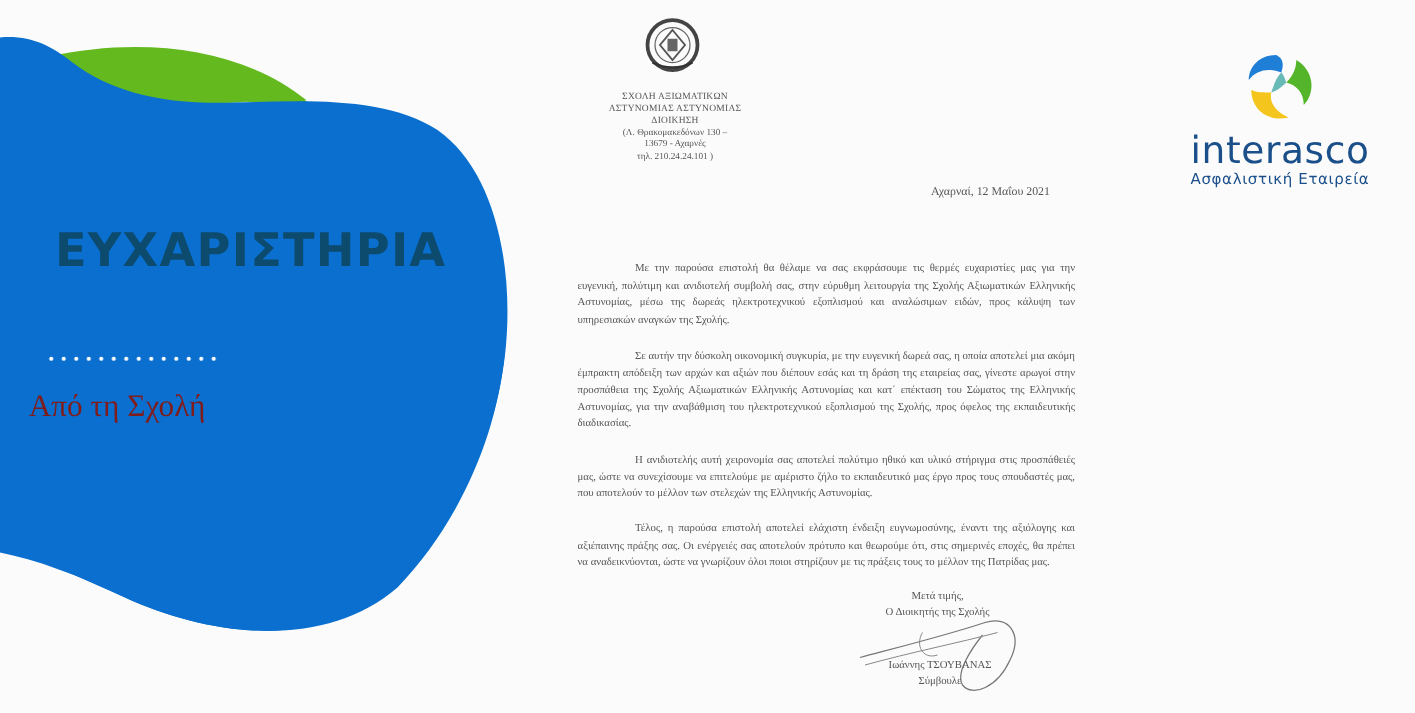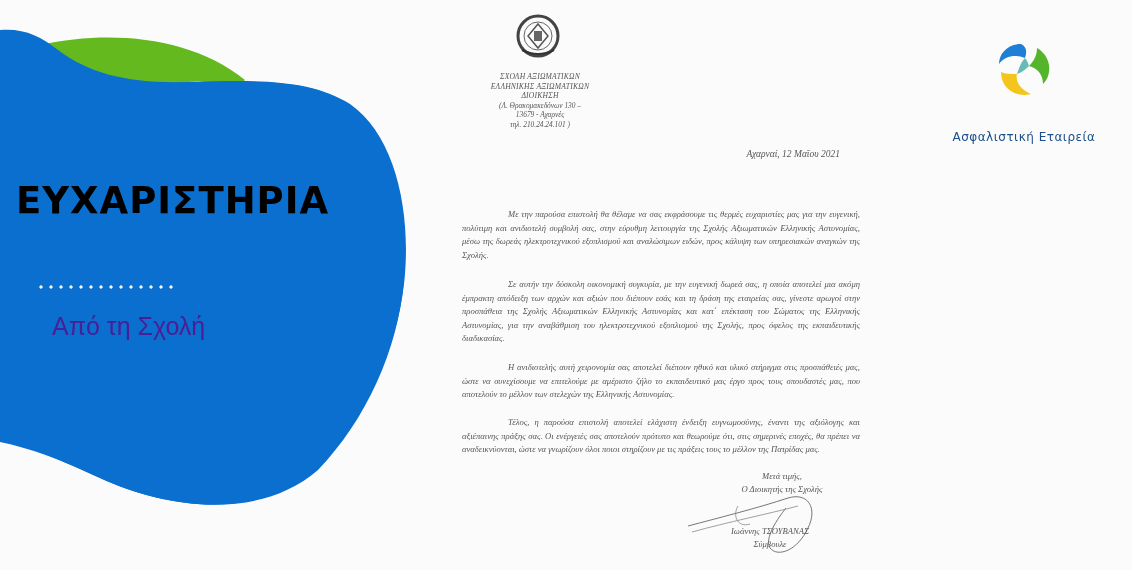--- a/index.html
+++ b/index.html
@@ -3,67 +3,67 @@
   <meta charset="utf-8">
   <style>
     html, body { margin: 0; padding: 0; }
     body {
       width: 1132px; height: 570px; overflow: hidden;
       background: #fbfbfb; position: relative;
       font-family: "Liberation Sans", sans-serif;
     }
     .blob { position: absolute; left: 0; top: 0; width: 440px; height: 570px; }
     .headline {
-      position: absolute; left: 16px; top: 182px;
-      color: #000000; font-family: "DejaVu Sans", sans-serif; font-weight: bold;
+      position: absolute; left: 44px; top: 182px;
+      color: #0c4a6e; font-family: "DejaVu Sans", sans-serif; font-weight: bold;
       font-size: 37px; line-height: 38px; letter-spacing: 1px;
     }
     .dots {
       position: absolute; left: 36px; top: 284px; width: 142px; height: 6px;
       background-image: radial-gradient(circle, #ffffff 1.4px, transparent 1.8px);
       background-size: 10px 6px; background-repeat: repeat-x;
     }
     .subtitle {
-      position: absolute; left: 52px; top: 308px;
-      color: #4c1d95; font-family: Liberation Sans, sans-serif;
+      position: absolute; left: 23px; top: 308px;
+      color: #7f1d1d; font-family: Liberation Serif, serif;
       font-size: 25px; line-height: 36px; font-weight: normal;
     }
     .logo { position: absolute; left: 940px; top: 38px; width: 168px; text-align: center; }
     .logo svg { display: block; margin: 0 auto; }
     .logo-name {
       color: #1a4f8a; font-family: "DejaVu Sans", sans-serif;
       font-size: 30px; line-height: 30px; margin-top: 4px; letter-spacing: 0.5px;
     }
     .logo-tag {
       color: #1a4f8a; font-family: "DejaVu Sans", sans-serif;
-      font-size: 12px; line-height: 14px; letter-spacing: 0.5px; margin-top: 28px;
+      font-size: 12px; line-height: 14px; letter-spacing: 0.5px;
     }
     .letter {
       position: absolute; left: 430px; top: 0; width: 420px; height: 492px;
-      font-family: "Liberation Serif", serif; font-style: italic; color: #4a4a4a;
+      font-family: "Liberation Serif", serif; color: #4a4a4a;
     }
     .emblem { position: absolute; left: 86px; top: 14px; }
     .sender {
       position: absolute; left: 20px; top: 72px; width: 180px; text-align: center;
       font-size: 7.4px; line-height: 9.5px; color: #555;
     }
     .sender .org { font-size: 7.6px; letter-spacing: 0.2px; }
     .date { position: absolute; right: 10px; top: 149px; font-size: 9.5px; color: #555; }
     .salutation { position: absolute; left: 48px; top: 183px; font-size: 8.8px; color: #555; }
     .para {
       position: absolute; left: 20px; width: 398px; margin: 12px;
       font-size: 8.6px; line-height: 13.6px; text-align: justify; text-indent: 46px; color: #555;
     }
     .closing {
-      position: absolute; left: 282px; top: 470px; width: 140px; text-align: center;
+      position: absolute; left: 250px; top: 470px; width: 140px; text-align: center;
       font-size: 8.6px; line-height: 13px; color: #555;
     }
     .signature { position: absolute; left: 248px; top: 488px; }
     .signer {
-      position: absolute; left: 270px; top: 525px; width: 140px; text-align: center;
+      position: absolute; left: 252px; top: 525px; width: 140px; text-align: center;
       font-size: 8.6px; line-height: 13px; color: #555;
     }
   </style>
 </head>
 <body>
 
 <svg class="blob" viewBox="0 0 440 570" xmlns="http://www.w3.org/2000/svg">
   <path d="M40 48 C 120 36, 200 50, 250 84 L 236 86 C 160 76, 90 72, 40 48 Z" fill="#63b91e"></path>
   <path d="M0 32 C 20 30, 34 36, 46 44 C 80 66, 120 80, 180 82 C 240 84, 300 76, 340 100 C 390 132, 410 210, 404 280 C 398 350, 366 420, 318 470 C 260 520, 170 510, 100 478 C 60 460, 30 446, 0 440 Z" fill="#0a6fce"></path>
   <path d="M40 45 C 110 30, 190 36, 245 80 C 200 80, 170 84, 150 84 C 110 82, 70 66, 40 45 Z" fill="#63b91e"></path>
@@ -78,46 +78,47 @@
   <div>Από τη Σχολή</div>
 </div>
 
 <div class="logo">
   <svg width="74" height="64" viewBox="0 0 74 64" xmlns="http://www.w3.org/2000/svg">
     <path d="M34 6 C 20 6, 12 16, 12 26 C 18 18, 28 16, 38 20 C 40 14, 40 9, 34 6 Z" fill="#1f7fd6"></path>
     <path d="M50 10 C 64 18, 66 36, 56 46 C 56 36, 50 30, 42 28 C 48 22, 50 16, 50 10 Z" fill="#55b52a"></path>
     <path d="M14 34 C 14 50, 28 60, 44 56 C 34 52, 28 44, 30 36 C 24 36, 18 36, 14 34 Z" fill="#f4c51c"></path>
     <path d="M38 20 C 34 24, 32 30, 30 36 C 36 34, 40 30, 42 28 C 41 25, 40 22, 38 20 Z" fill="#2a9e9a" opacity="0.7"></path>
   </svg>
+  <div class="logo-name">interasco</div>
   <div class="logo-tag">Ασφαλιστική Εταιρεία</div>
 </div>
 
 <div class="letter">
   <svg class="emblem" width="44" height="44" viewBox="0 0 44 44" xmlns="http://www.w3.org/2000/svg">
     <circle cx="22" cy="22" r="20" fill="none" stroke="#444" stroke-width="3"></circle>
     <circle cx="22" cy="22" r="14" fill="none" stroke="#666" stroke-width="1"></circle>
     <path d="M22 10 L 32 22 L 22 34 L 12 22 Z" fill="none" stroke="#555" stroke-width="1.5"></path>
     <rect x="18" y="17" width="8" height="10" fill="#666"></rect>
     <path d="M6 36 Q 22 44 38 36" fill="none" stroke="#333" stroke-width="2"></path>
   </svg>
 
   <div class="sender">
     <div class="org">ΣΧΟΛΗ ΑΞΙΩΜΑΤΙΚΩΝ</div>
-    <div class="org">ΕΛΛΗΝΙΚΗΣ ΑΞΙΩΜΑΤΙΚΩΝ</div>
+    <div class="org">ΑΣΤΥΝΟΜΙΑΣ ΑΣΤΥΝΟΜΙΑΣ</div>
     <div class="org">ΔΙΟΙΚΗΣΗ</div>
     <div>(Λ. Θρακομακεδόνων 130 –</div>
     <div>13679 - Αχαρνές</div>
     <div>τηλ. 210.24.24.101 )</div>
   </div>
 
   <div class="date">Αχαρναί, 12 Μαΐου 2021</div>
 
   <p class="para" style="top:196px">Με την παρούσα επιστολή θα θέλαμε να σας εκφράσουμε τις θερμές ευχαριστίες μας για την ευγενική, πολύτιμη και ανιδιοτελή συμβολή σας, στην εύρυθμη λειτουργία της Σχολής Αξιωματικών Ελληνικής Αστυνομίας, μέσω της δωρεάς ηλεκτροτεχνικού εξοπλισμού και αναλώσιμων ειδών, προς κάλυψη των υπηρεσιακών αναγκών της Σχολής.</p>
   <p class="para" style="top:266px">Σε αυτήν την δύσκολη οικονομική συγκυρία, με την ευγενική δωρεά σας, η οποία αποτελεί μια ακόμη έμπρακτη απόδειξη των αρχών και αξιών που διέπουν εσάς και τη δράση της εταιρείας σας, γίνεστε αρωγοί στην προσπάθεια της Σχολής Αξιωματικών Ελληνικής Αστυνομίας και κατ΄ επέκταση του Σώματος της Ελληνικής Αστυνομίας, για την αναβάθμιση του ηλεκτροτεχνικού εξοπλισμού της Σχολής, προς όφελος της εκπαιδευτικής διαδικασίας.</p>
-  <p class="para" style="top:349px">Η ανιδιοτελής αυτή χειρονομία σας αποτελεί διέπουν ηθικό και υλικό στήριγμα στις προσπάθειές μας, ώστε να συνεχίσουμε να επιτελούμε με αμέριστο ζήλο το εκπαιδευτικό μας έργο προς τους σπουδαστές μας, που αποτελούν το μέλλον των στελεχών της Ελληνικής Αστυνομίας.</p>
+  <p class="para" style="top:349px">Η ανιδιοτελής αυτή χειρονομία σας αποτελεί πολύτιμο ηθικό και υλικό στήριγμα στις προσπάθειές μας, ώστε να συνεχίσουμε να επιτελούμε με αμέριστο ζήλο το εκπαιδευτικό μας έργο προς τους σπουδαστές μας, που αποτελούν το μέλλον των στελεχών της Ελληνικής Αστυνομίας.</p>
   <p class="para" style="top:404px">Τέλος, η παρούσα επιστολή αποτελεί ελάχιστη ένδειξη ευγνωμοσύνης, έναντι της αξιόλογης και αξιέπαινης πράξης σας. Οι ενέργειές σας αποτελούν πρότυπο και θεωρούμε ότι, στις σημερινές εποχές, θα πρέπει να αναδεικνύονται, ώστε να γνωρίζουν όλοι ποιοι στηρίζουν με τις πράξεις τους το μέλλον της Πατρίδας μας.</p>
 
   <div class="closing">
     <div>Μετά τιμής,</div>
     <div>Ο Διοικητής της Σχολής</div>
   </div>
 
   <svg class="signature" width="160" height="80" viewBox="0 0 160 80" xmlns="http://www.w3.org/2000/svg">
     <path d="M10 38 C 40 30, 80 20, 110 10 C 130 4, 140 20, 130 40 C 120 62, 100 70, 92 60 C 86 50, 100 30, 108 20" fill="none" stroke="#777" stroke-width="1"></path>
     <path d="M14 44 C 50 34, 90 26, 120 18" fill="none" stroke="#888" stroke-width="0.8"></path>

